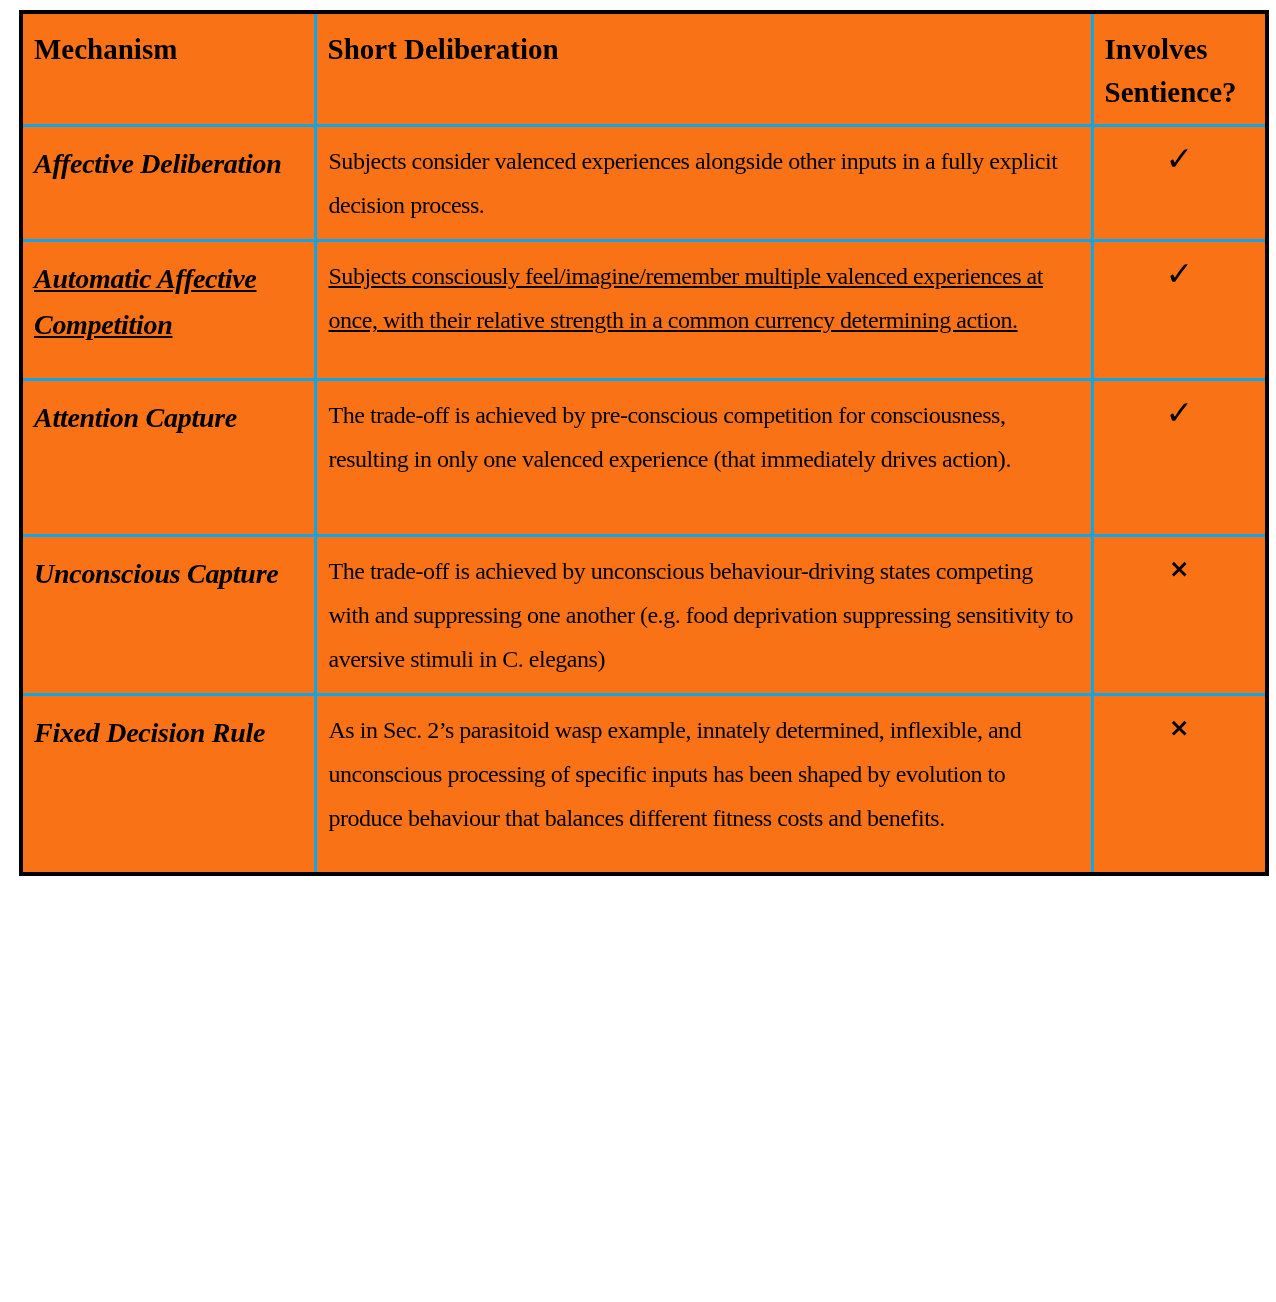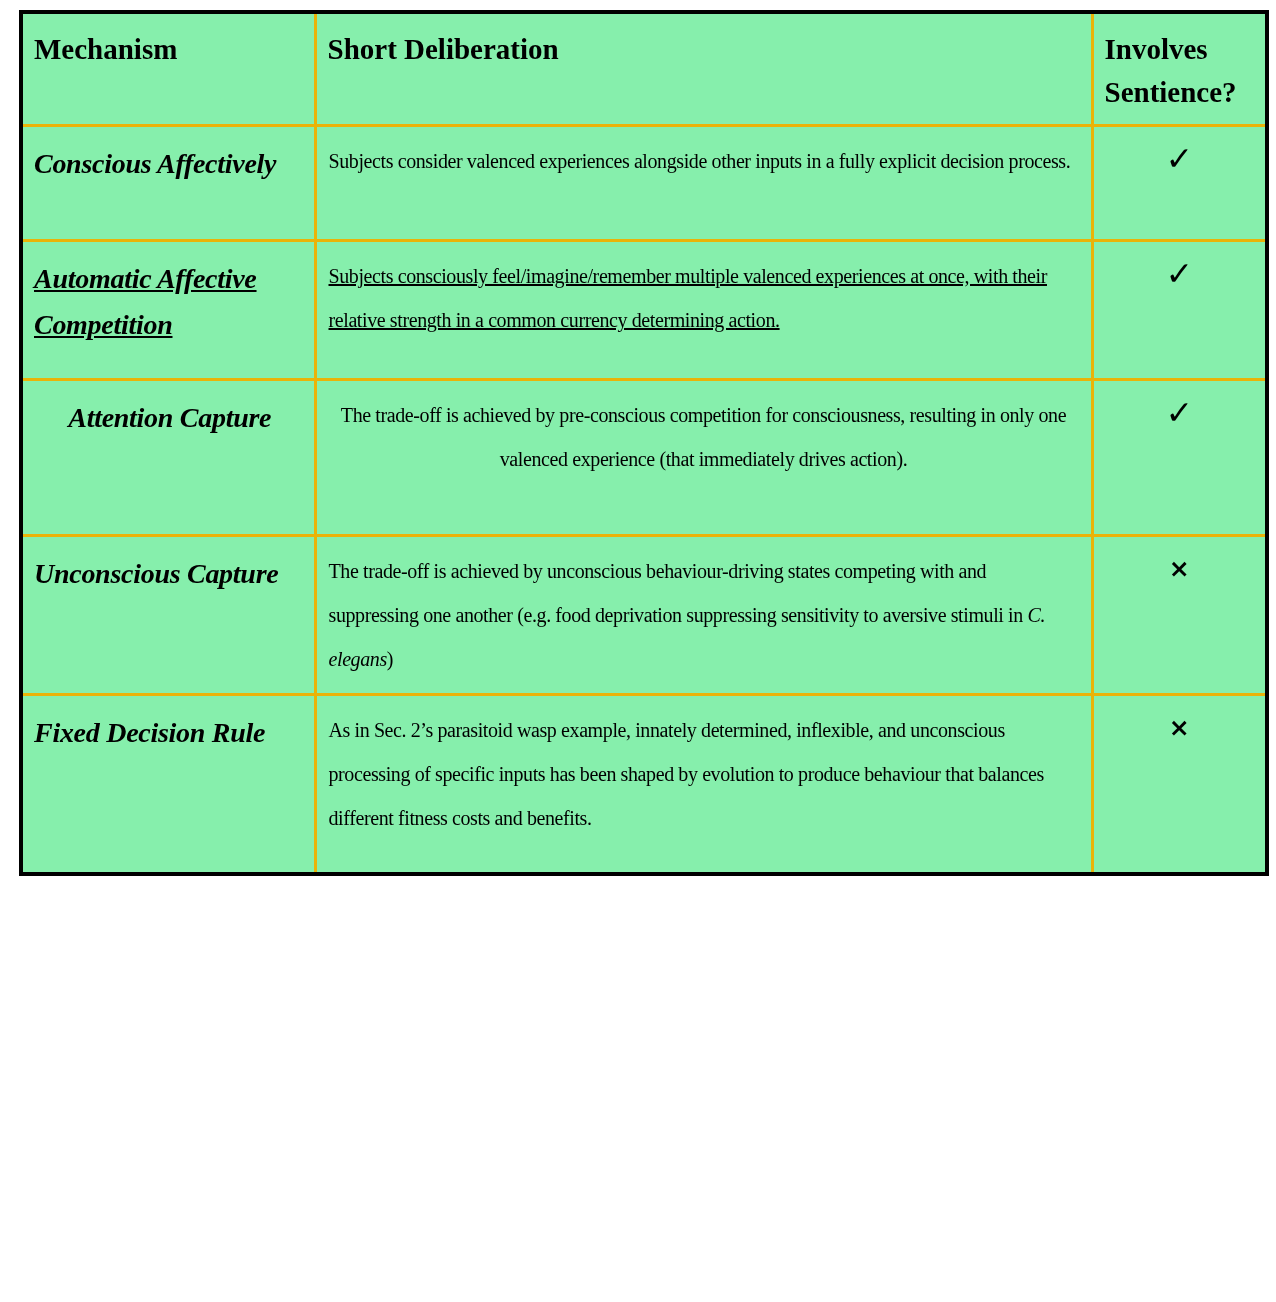--- a/index.html
+++ b/index.html
@@ -15,63 +15,63 @@
     border-collapse: collapse;
     table-layout: fixed;
     width: 1246px;
     margin: 10px 0 0 19px;
     border: 4px solid #000000;
   }
   col.c-mech { width: 294px; }
   col.c-desc { width: 777px; }
   col.c-sent { width: 175px; }
   th, td {
-    border: 3px solid #eab308;
+    border: 3px solid #0ea5e9;
     vertical-align: top;
     box-sizing: border-box;
-    background: #86efac;
+    background: #f97316;
   }
   th {
     font-size: 29px;
     line-height: 43px;
     font-weight: bold;
     text-align: left;
     padding: 14px 10px 10px 11px;
     height: 103px;
   }
   td.mechanism-cell {
     font-size: 28px;
     line-height: 46px;
     font-weight: bold;
     font-style: italic;
     padding: 14px 8px 8px 11px;
     letter-spacing: -0.01em;
   }
   td.description-cell {
-    font-size: 20px;
+    font-size: 24px;
     line-height: 44px;
     padding: 12px 12px 8px 12px;
     letter-spacing: -0.02em;
   }
-  td.description-cell .seg-italic { font-style: italic; }
+  td.description-cell .seg-italic { }
   td.sentience-cell {
     text-align: center;
     padding: 12px 6px 8px 6px;
   }
   .mark {
     font-family: "DejaVu Sans", sans-serif;
     font-weight: bold;
     display: inline-block;
   }
   .mark-yes { font-size: 33px; line-height: 40px; }
   .mark-no  { font-size: 25px; line-height: 40px; }
   
   tbody tr:nth-child(1) td { height: 115px; }
   tbody tr:nth-child(2) td { height: 139px; text-decoration: underline; }
-  tbody tr:nth-child(3) td { height: 156px; text-align: center; }
+  tbody tr:nth-child(3) td { height: 156px; }
   tbody tr:nth-child(4) td { height: 159px; }
   tbody tr:nth-child(5) td { height: 179px; }
   tbody tr:nth-child(6) td { height: 157px; }
   tbody tr:nth-child(7) td { height: 238px; }
 </style>
 </head>
 <body>
 
 <table class="mech-table">
   <colgroup>
@@ -81,21 +81,21 @@
   </colgroup>
   <thead>
     <tr>
       <th>Mechanism</th>
       <th>Short Deliberation</th>
       <th>Involves Sentience?</th>
     </tr>
   </thead>
   <tbody id="table-body">
       <tr>
-        <td class="mechanism-cell">Conscious Affectively</td>
+        <td class="mechanism-cell">Affective Deliberation</td>
         <td class="description-cell"><span class="seg-normal">Subjects consider valenced experiences alongside other inputs in a fully explicit decision process.</span></td>
         <td class="sentience-cell"><span class="mark mark-yes">✓</span></td>
       </tr>
       <tr>
         <td class="mechanism-cell">Automatic Affective Competition</td>
         <td class="description-cell"><span class="seg-normal">Subjects consciously feel/imagine/remember multiple valenced experiences at once, with their relative strength in a common currency determining action.</span></td>
         <td class="sentience-cell"><span class="mark mark-yes">✓</span></td>
       </tr>
       <tr>
         <td class="mechanism-cell">Attention Capture</td>

